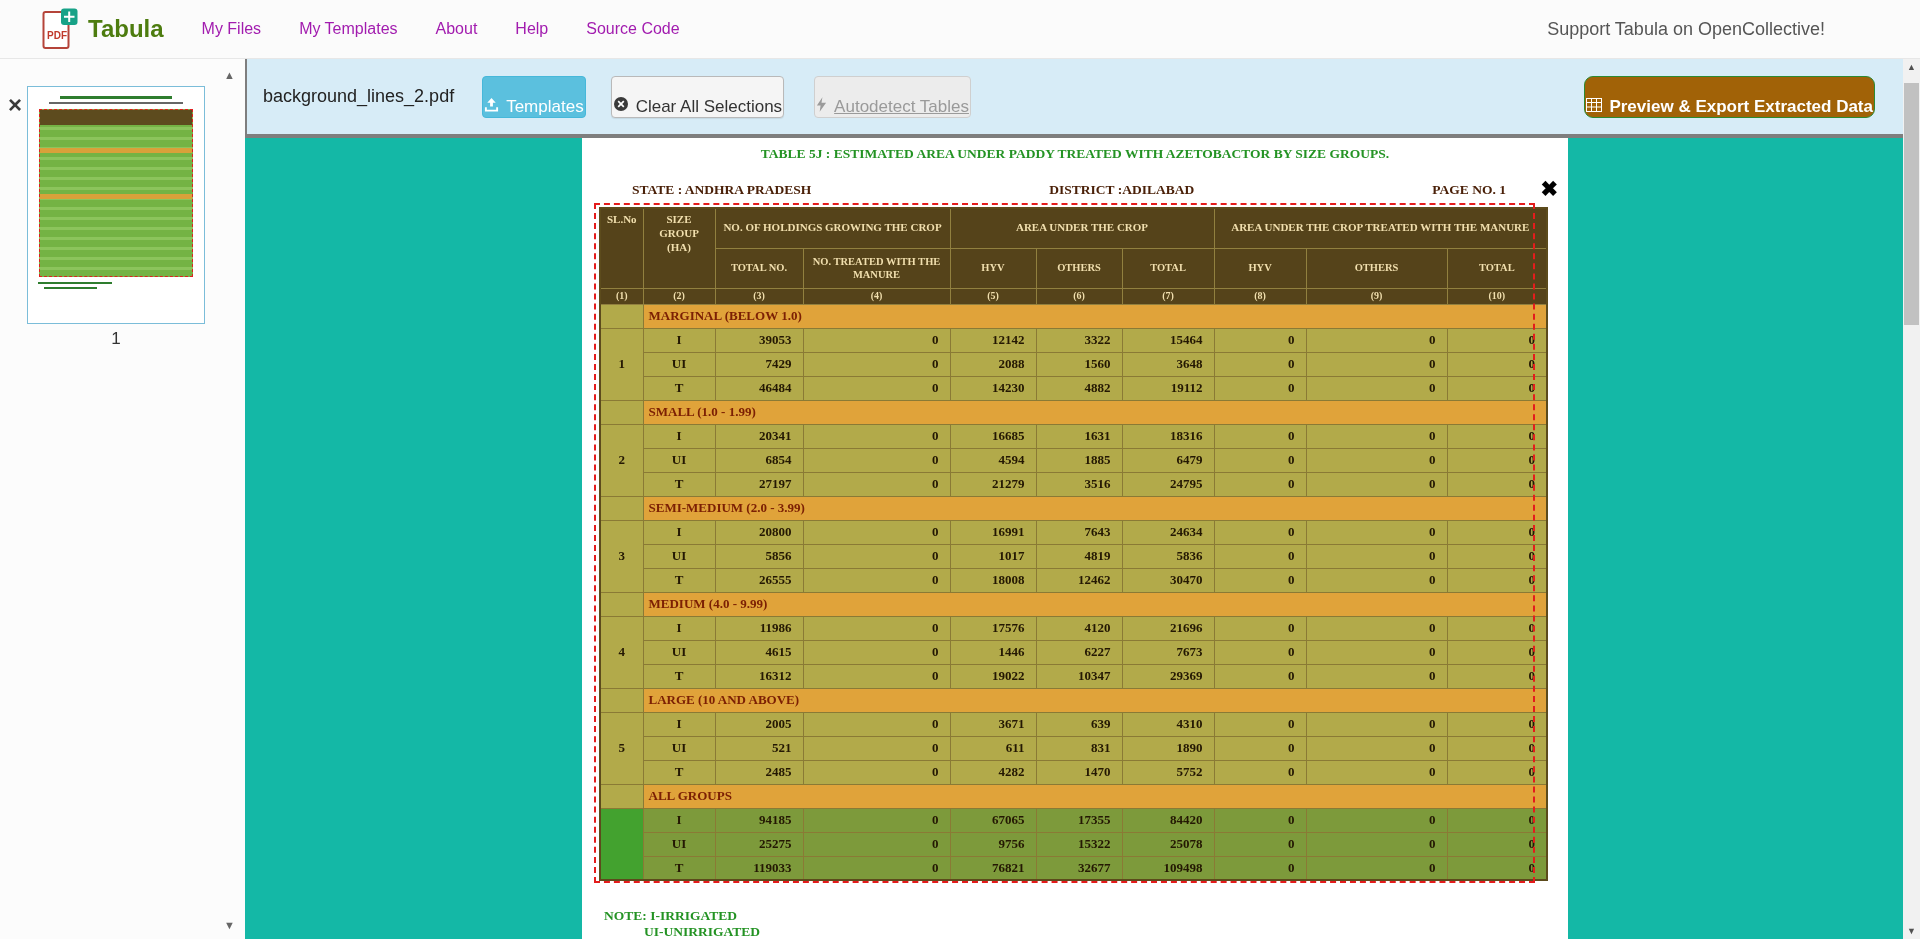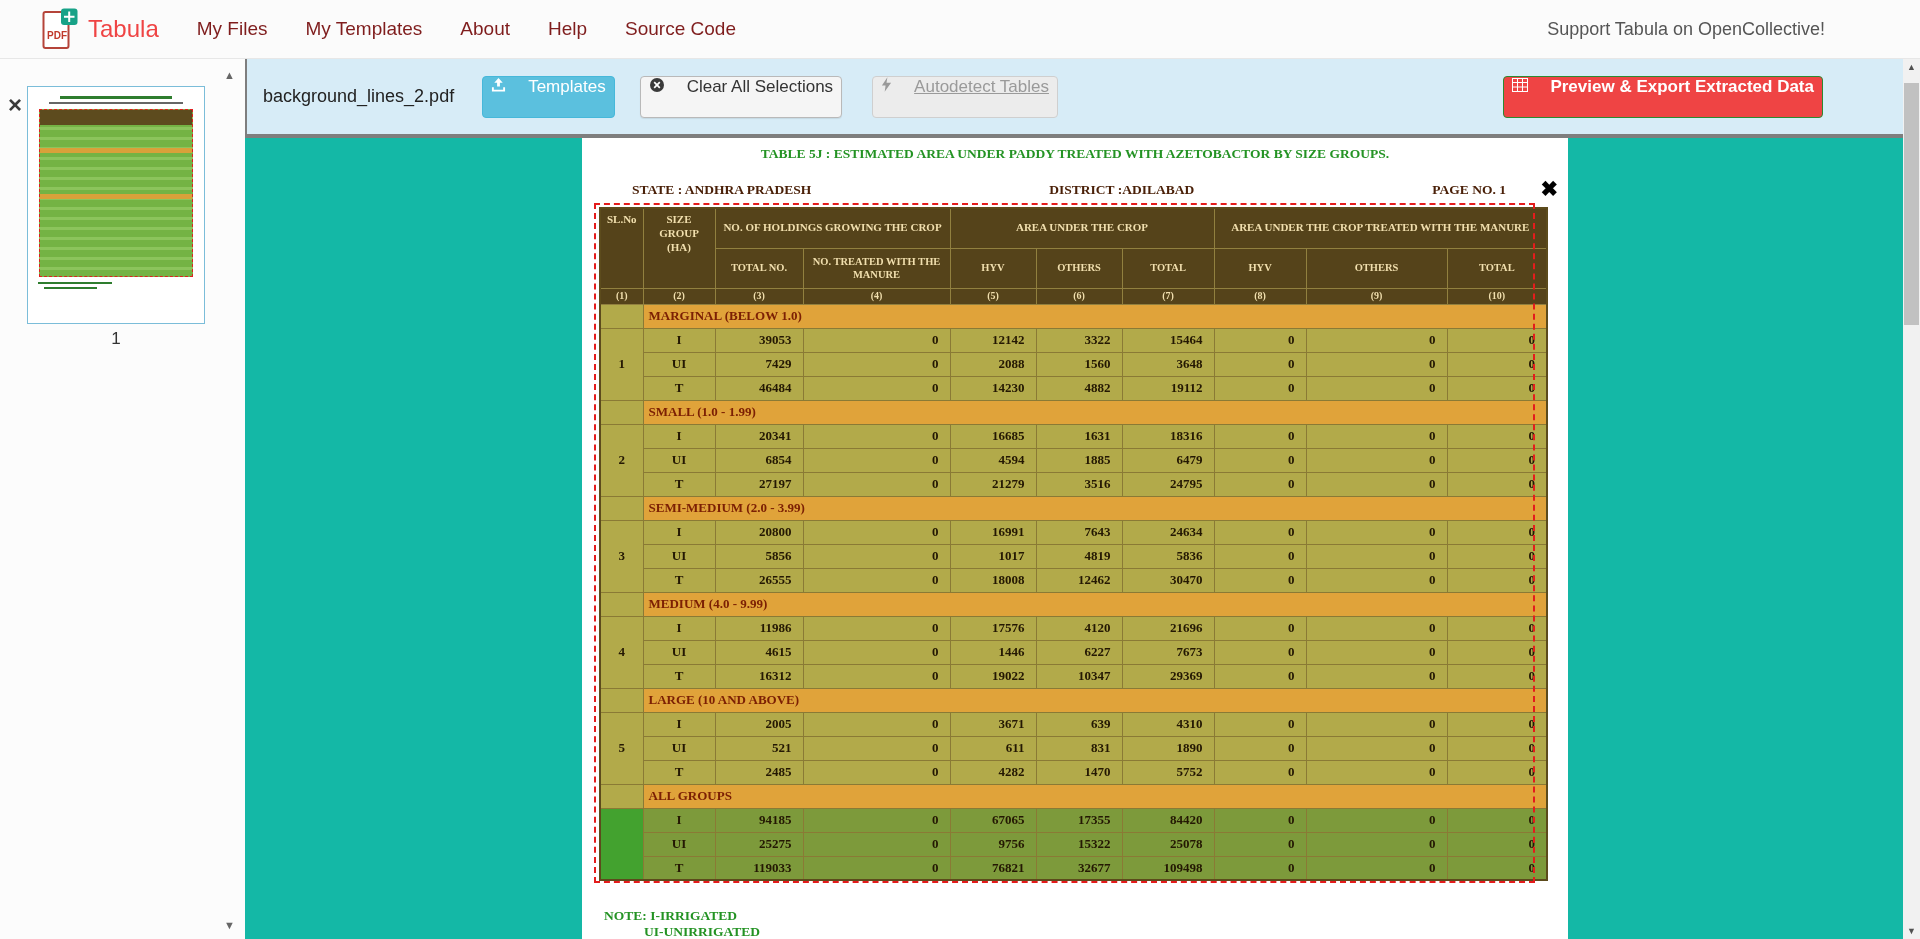--- a/index.html
+++ b/index.html
@@ -1,23 +1,23 @@
 <!DOCTYPE html>
 <html><head>
 <meta charset="utf-8">
 <style>
   * { margin:0; padding:0; box-sizing:border-box; }
   html,body { width:1920px; height:939px; overflow:hidden; font-family:"Liberation Sans", sans-serif; background:#7e7e7e; }
 
   
   .navbar { position:absolute; top:0; left:0; right:0; height:59px; background:#fbfbfb; border-bottom:1px solid #e7e7e7; display:flex; align-items:center; z-index:20; }
   .logo { margin-left:42px; display:flex; align-items:center; }
-  .brand { font-size:24px; font-weight:normal; color:#ef4444; margin-left:10px; margin-right:38px; cursor:pointer; }
+  .brand { font-size:24px; font-weight:bold; color:#4d7c0f; margin-left:10px; margin-right:38px; cursor:pointer; }
   .nav-links { display:flex; gap:38px; }
-  .nav-links a { color:#7f1d1d; font-size:19px; text-decoration:none; cursor:pointer; }
+  .nav-links a { color:#a21caf; font-size:16px; text-decoration:none; cursor:pointer; }
   .nav-right { margin-left:auto; margin-right:95px; color:#555; font-size:18px; cursor:pointer; }
 
   
   .sidebar { position:absolute; top:59px; left:0; width:245px; bottom:0; background:#fcfcfc; z-index:10; }
   .sidebar-close { position:absolute; top:34px; left:8px; font-size:24px; font-weight:bold; color:#3a3a3a; cursor:pointer; line-height:1; }
   .thumb-scroll-up { position:absolute; top:10px; right:10px; font-size:11px; color:#666; cursor:pointer; }
   .thumb-scroll-down { position:absolute; bottom:8px; right:10px; font-size:11px; color:#666; cursor:pointer; }
   .thumb-box { position:absolute; left:27px; top:27px; width:178px; height:238px; background:#fff; border:1px solid #7bbdd9; cursor:pointer; overflow:hidden; }
   .tb-title { height:3px; background:#2e7d2e; margin:9px auto 3px; width:64%; }
   .tb-sub { height:2px; background:#666; margin:2px auto; width:76%; }
@@ -25,25 +25,25 @@
   .tb-head { height:15px; background:#5d4b1e; }
   .tb-band { position:absolute; left:0; right:0; top:38px; height:5px; background:#d9a13a; }
   .tb-band2 { position:absolute; left:0; right:0; top:84px; height:5px; background:#d9a13a; }
   .tb-note { width:42%; height:2px; background:#2e7d2e; margin:5px 0 3px 10px; }
   .tb-note2 { width:30%; height:2px; background:#2e7d2e; margin:0 0 0 16px; }
   .thumb-num { position:absolute; top:270px; left:27px; width:178px; text-align:center; font-size:17px; color:#333; }
 
   
   .toolbar { position:absolute; top:59px; left:247px; right:17px; height:75px; background:#d7ecf7; display:flex; align-items:center; z-index:5; }
   .filename { margin-left:16px; font-size:18px; color:#222; }
-  .btn { height:42px; border-radius:4px; display:inline-flex; align-items:flex-start; gap:22px; font-size:17px; padding:0 8px; cursor:pointer; border:1px solid transparent; font-family:"Liberation Sans",sans-serif; }
+  .btn { height:42px; border-radius:4px; display:inline-flex; align-items:flex-end; gap:7px; font-size:17px; padding:0 1px; cursor:pointer; border:1px solid transparent; font-family:"Liberation Sans",sans-serif; }
   .btn-templates { margin-left:28px; background:#5bc0de; border-color:#46b8da; color:#fff; }
   .btn-clear { margin-left:25px; background:#f5f5f5; border-color:#b9b9b9; color:#333; box-shadow:0 1px 1px rgba(0,0,0,.08); }
   .btn-autodetect { margin-left:30px; background:#ececec; border-color:#cfcfcf; color:#9a9a9a; cursor:default;text-decoration:underline; }
-  .btn-export { margin-left:auto; margin-right:80px; background:#ef4444; border-color:#2c8a32; color:#fff; font-weight:bold; }
+  .btn-export { margin-left:auto; margin-right:28px; background:#a16207; border-color:#2c8a32; color:#fff; font-weight:bold;border-radius:9px; }
 
   
   .main { position:absolute; top:138px; left:245px; right:17px; bottom:0; background:#14b8a6; overflow:hidden; }
   .pdf-page { position:absolute; left:337px; top:0; width:986px; height:830px; background:#fff; cursor:crosshair; }
   .pdf-title { position:absolute; top:8px; left:0; right:0; text-align:center; font-family:"Liberation Serif",serif; font-weight:bold; font-size:13.5px; color:#249324; }
   .state-row { position:absolute; top:44px; left:50px; right:62px; display:flex; justify-content:space-between; font-family:"Liberation Serif",serif; font-weight:bold; font-size:13.5px; color:#4a2008; }
   .page-close { position:absolute; top:40px; right:10px; font-size:21px; font-weight:bold; color:#000; cursor:pointer; line-height:1; }
 
   table.pdf-table { position:absolute; left:17px; top:69px; width:947px; table-layout:fixed; border-collapse:collapse; font-family:"Liberation Serif",serif; font-weight:bold; border:2px solid #5c4b1c; }
   .pdf-table th { background:#55431a; color:#f1dfae; border:1px solid #91803f; font-weight:bold; text-align:center; vertical-align:middle; padding:2px 4px; line-height:1.25; }

